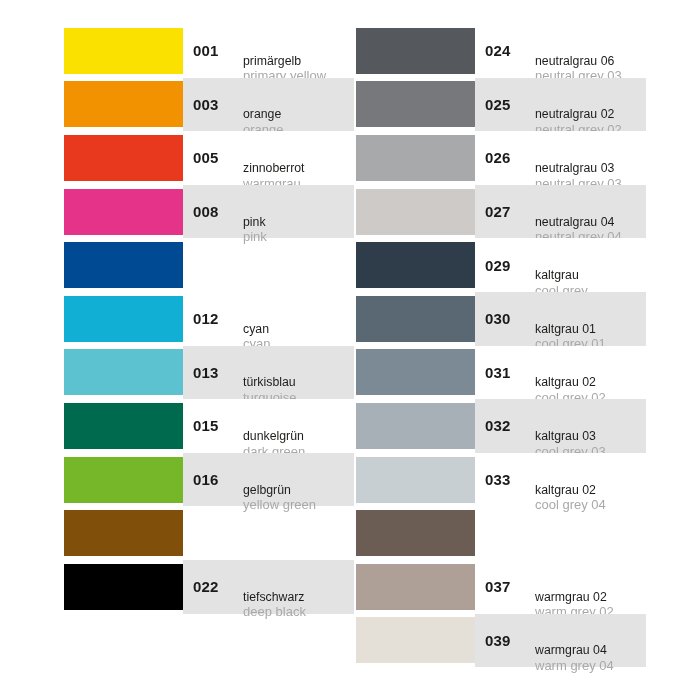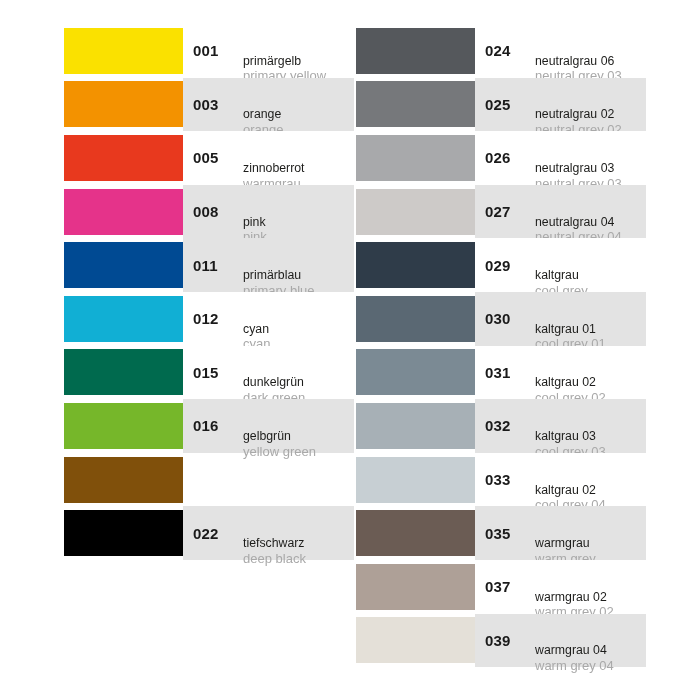--- a/index.html
+++ b/index.html
@@ -143,42 +143,47 @@
           <div class="names">
             <div class="name-de">pink</div>
             <div class="name-en">pink</div>
           </div>
         </div>
       </div>
       <div class="row">
         <div class="swatch-wrap">
           <div class="swatch" style="background: rgb(0, 74, 147);"></div>
         </div>
-        <div class="band shaded">
-          <div class="code">011</div>
-          <div class="names">
-            <div class="name-de">primärblau</div>
-            <div class="name-en">primary blue</div>
-          </div>
-        </div>
       </div>
       <div class="row">
         <div class="swatch-wrap">
           <div class="swatch" style="background: rgb(17, 175, 212);"></div>
         </div>
         <div class="band plain">
           <div class="code">012</div>
           <div class="names">
             <div class="name-de">cyan</div>
             <div class="name-en">cyan</div>
           </div>
         </div>
       </div>
       <div class="row">
         <div class="swatch-wrap">
+          <div class="swatch" style="background: rgb(92, 194, 208);"></div>
+        </div>
+        <div class="band shaded">
+          <div class="code">013</div>
+          <div class="names">
+            <div class="name-de">türkisblau</div>
+            <div class="name-en">turquoise</div>
+          </div>
+        </div>
+      </div>
+      <div class="row">
+        <div class="swatch-wrap">
           <div class="swatch" style="background: rgb(0, 106, 78);"></div>
         </div>
         <div class="band plain">
           <div class="code">015</div>
           <div class="names">
             <div class="name-de">dunkelgrün</div>
             <div class="name-en">dark green</div>
           </div>
         </div>
       </div>
@@ -318,27 +323,20 @@
           <div class="names">
             <div class="name-de">kaltgrau 02</div>
             <div class="name-en">cool grey 04</div>
           </div>
         </div>
       </div>
       <div class="row">
         <div class="swatch-wrap">
           <div class="swatch" style="background: rgb(107, 92, 84);"></div>
         </div>
-        <div class="band shaded">
-          <div class="code">035</div>
-          <div class="names">
-            <div class="name-de">warmgrau</div>
-            <div class="name-en">warm grey</div>
-          </div>
-        </div>
       </div>
       <div class="row">
         <div class="swatch-wrap">
           <div class="swatch" style="background: rgb(174, 160, 151);"></div>
         </div>
         <div class="band plain">
           <div class="code">037</div>
           <div class="names">
             <div class="name-de">warmgrau 02</div>
             <div class="name-en">warm grey 02</div>

